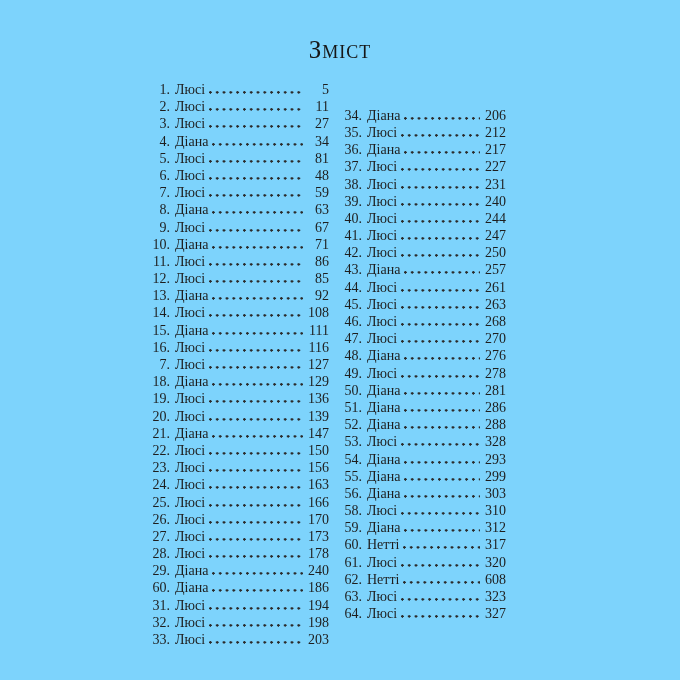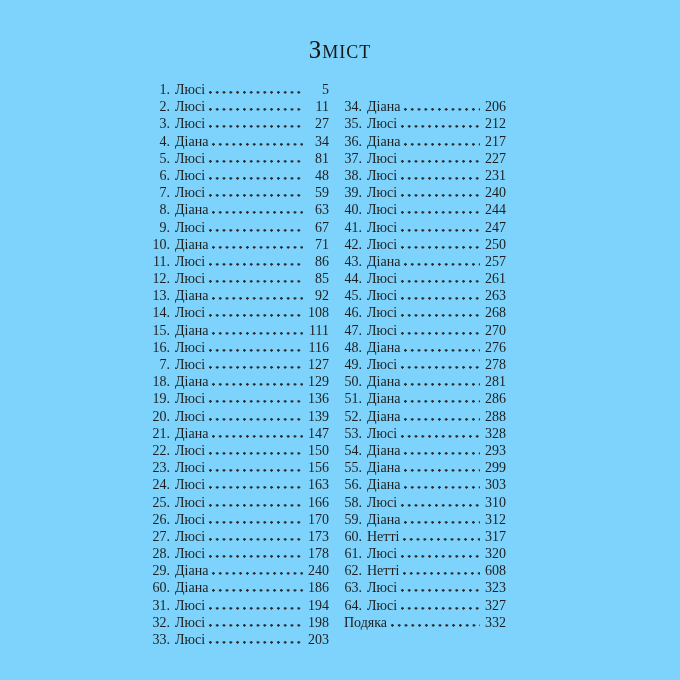--- a/index.html
+++ b/index.html
@@ -448,20 +448,15 @@
           <span class="label">Люсі</span>
           <span class="leader"></span>
           <span class="pageno">323</span>
         </div>
         <div class="row">
           <span class="num">64.</span>
           <span class="label">Люсі</span>
           <span class="leader"></span>
           <span class="pageno">327</span>
         </div>
-        <div class="row">
-          <span class="label">Подяка</span>
-          <span class="leader"></span>
-          <span class="pageno">332</span>
-        </div>
       </div>
   </div>
 </div>
 
 </body></html>

